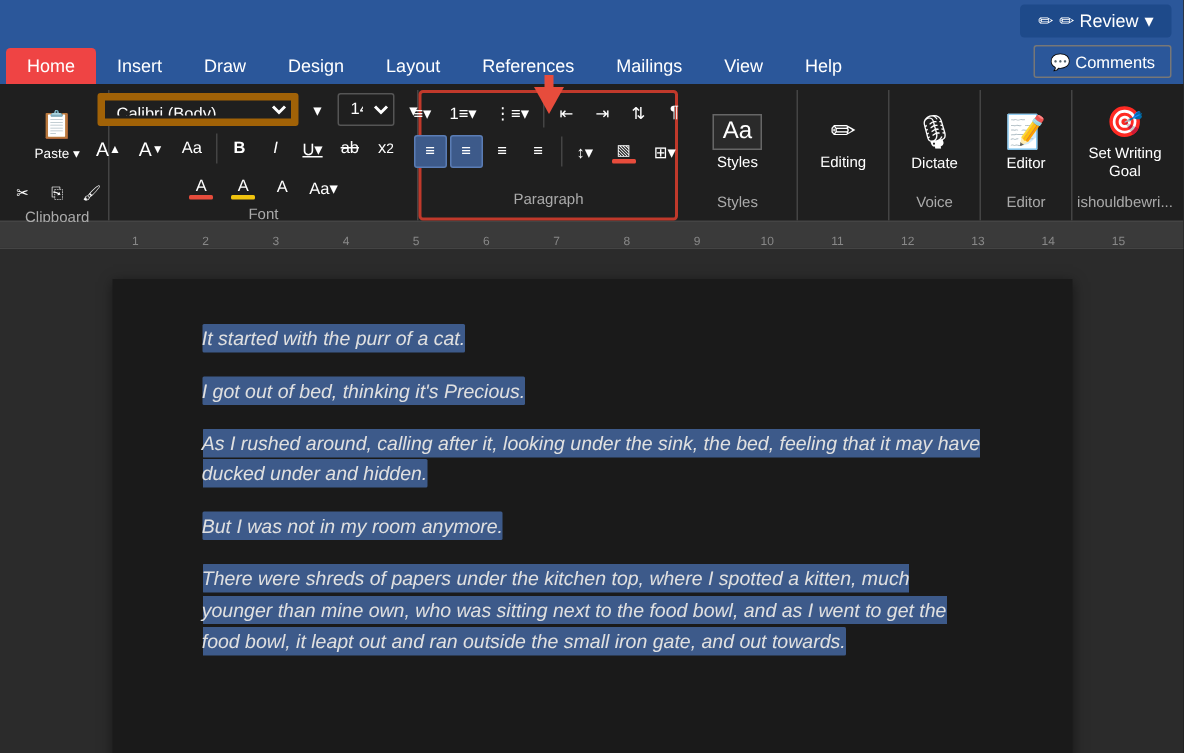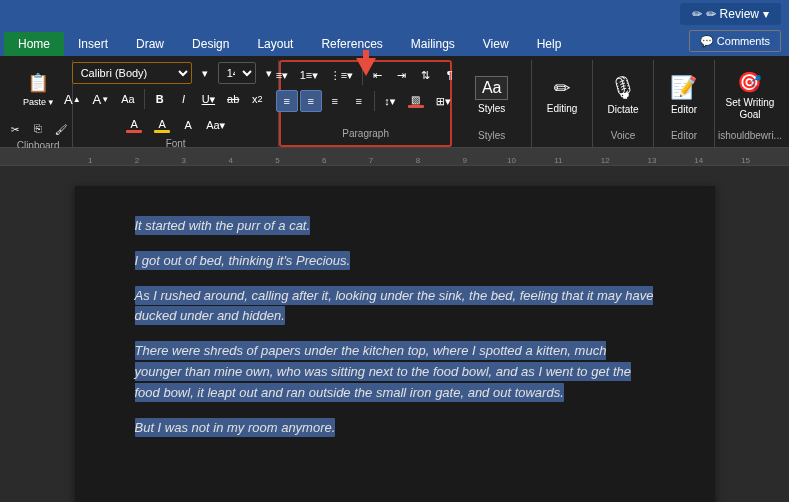--- a/index.html
+++ b/index.html
@@ -37,21 +37,21 @@
       padding: 4px 14px;
       font-size: 12px;
       color: #fff;
       cursor: pointer;
       border-radius: 3px 3px 0 0;
       height: 24px;
       display: flex;
       align-items: center;
     }
     .ribbon-tab.active {
-      background: #15803d;
+      background: #ef4444;
       color: #fff;
     }
 
     
     .ribbon {
       background: #1f1f1f;
       border-bottom: 1px solid #444;
       display: flex;
       align-items: stretch;
       padding: 4px 4px 0 4px;
@@ -112,25 +112,25 @@
       align-items: center;
       justify-content: center;
       min-width: 40px;
       height: 66px;
       gap: 3px;
     }
     .rb-btn-large .label { font-size: 10px; text-align: center; line-height: 1.2; }
 
     .font-select {
       background: #1f1f1f;
-      border: 1px solid #a16207;
+      border: 5px solid #a16207;
       color: #fff;
       padding: 2px 4px;
       font-size: 11px;
-      width: 120px;
+      width: 134px;
       height: 22px;
       border-radius: 2px;
     }
 
     .size-select {
       background: #1f1f1f;
       border: 1px solid #555;
       color: #fff;
       padding: 2px 4px;
       font-size: 11px;
@@ -402,19 +402,19 @@
     <div class="doc-paragraph">
       <span class="text-selected">It started with the purr of a cat.</span>
     </div>
     <div class="doc-paragraph">
       <span class="text-selected">I got out of bed, thinking it's Precious.</span>
     </div>
     <div class="doc-paragraph">
       <span class="text-selected">As I rushed around, calling after it, looking under the sink, the bed, feeling that it may have ducked under and hidden.</span>
     </div>
     <div class="doc-paragraph">
+      <span class="text-selected">But I was not in my room anymore.</span>
+    </div>
+    <div class="doc-paragraph">
       <span class="text-selected">There were shreds of papers under the kitchen top, where I spotted a kitten, much younger than mine own, who was sitting next to the food bowl, and as I went to get the food bowl, it leapt out and ran outside the small iron gate, and out towards.</span>
     </div>
-    <div class="doc-paragraph">
-      <span class="text-selected">But I was not in my room anymore.</span>
-    </div>
   </div>
 </div>
 
 </body></html>

